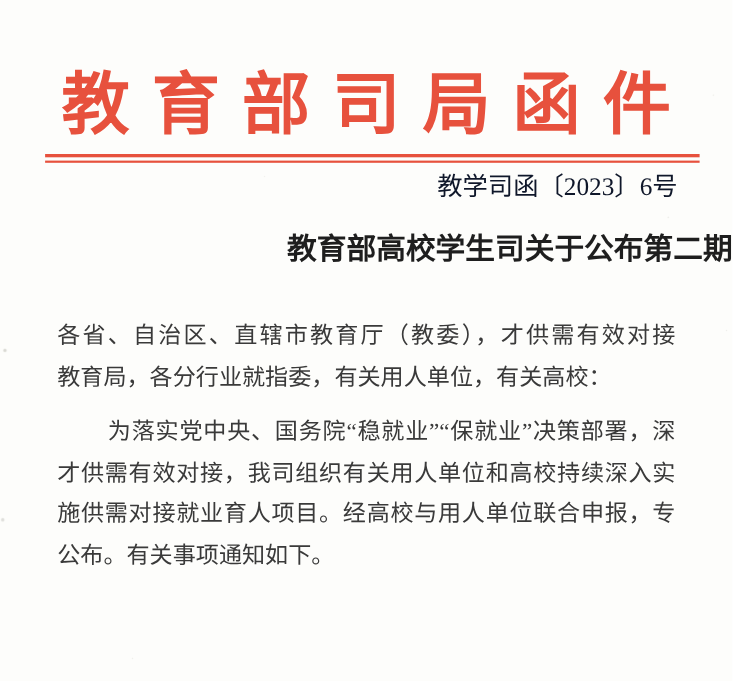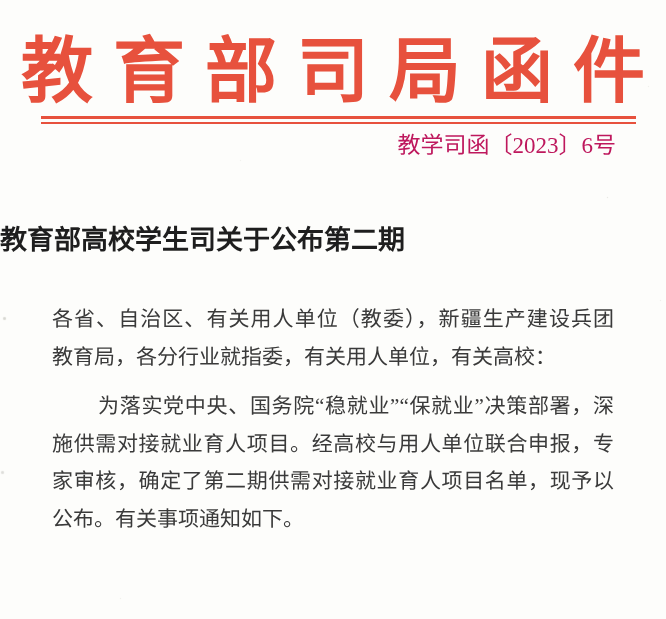--- a/index.html
+++ b/index.html
@@ -26,23 +26,23 @@
       4px 318px 1px 1px #d8d8d2,
       2px 472px 1px 1px #dededa,
       607px 197px 1px 0 #d4d4cf,
       648px 86px 1px 0 #e3e3de,
       240px 160px 1px 0 #e6e6e1,
       552px 470px 1px 0 #e4e4df,
       120px 598px 1px 0 #e2e2dd,
       660px 300px 1px 0 #e0e0db;
   }
   .masthead{
-    margin-top:42px;
+    margin-top:66px;
     text-align:center;
-    font-size:72px;
+    font-size:62px;
     line-height:60px;
     font-weight:bold;
     color:var(--accent);
     letter-spacing:20px;
     text-indent:20px;
     white-space:nowrap;
   }
   .rule-group{
     margin:14px 30px 0 41px;
     width:595px;
@@ -50,26 +50,26 @@
   .rule{background:var(--accent);}
   .rule.thick{height:3px;}
   .rule.gap{height:3px;background:transparent;}
   .rule.thin{height:2px;}
   .doc-number{
     margin-top:8px;
     padding-right:50px;
     text-align:right;
     font-size:23px;
     line-height:28px;
-    color:#be185d;
+    color:#0f172a;
     white-space:nowrap;
   }
   .title{
-    margin-top:62px;
-    text-align:left;
+    margin-top:24px;
+    text-align:right;
     font-size:27px;
     line-height:37px;
     font-weight:bold;
     color:var(--title-ink);
   }
   .title .t-line{display:block;white-space:nowrap;}
   .body-block{
     margin:42px 52px 0 52px;
     width:562px;
     font-size:21px;
@@ -105,21 +105,21 @@
     <div class="rule thin"></div>
   </div>
 
   <div class="doc-number">教学司函〔2023〕6号</div>
 
   <div class="title">
     <span class="t-line">教育部高校学生司关于公布第二期</span>
   </div>
 
   <div class="body-block">
-    <div class="line just">各省、自治区、有关用人单位（教委），新疆生产建设兵团</div>
+    <div class="line just">各省、自治区、直辖市教育厅（教委），才供需有效对接</div>
     <div class="line">教育局，各分行业就指委，有关用人单位，有关高校：</div>
     <div class="line just indent">为落实党中央、国务院“稳就业”“保就业”决策部署，深</div>
+    <div class="line just">才供需有效对接，我司组织有关用人单位和高校持续深入实</div>
     <div class="line just">施供需对接就业育人项目。经高校与用人单位联合申报，专</div>
-    <div class="line just">家审核，确定了第二期供需对接就业育人项目名单，现予以</div>
     <div class="line">公布。有关事项通知如下。</div>
   </div>
 
 </div>
 
 </body></html>

